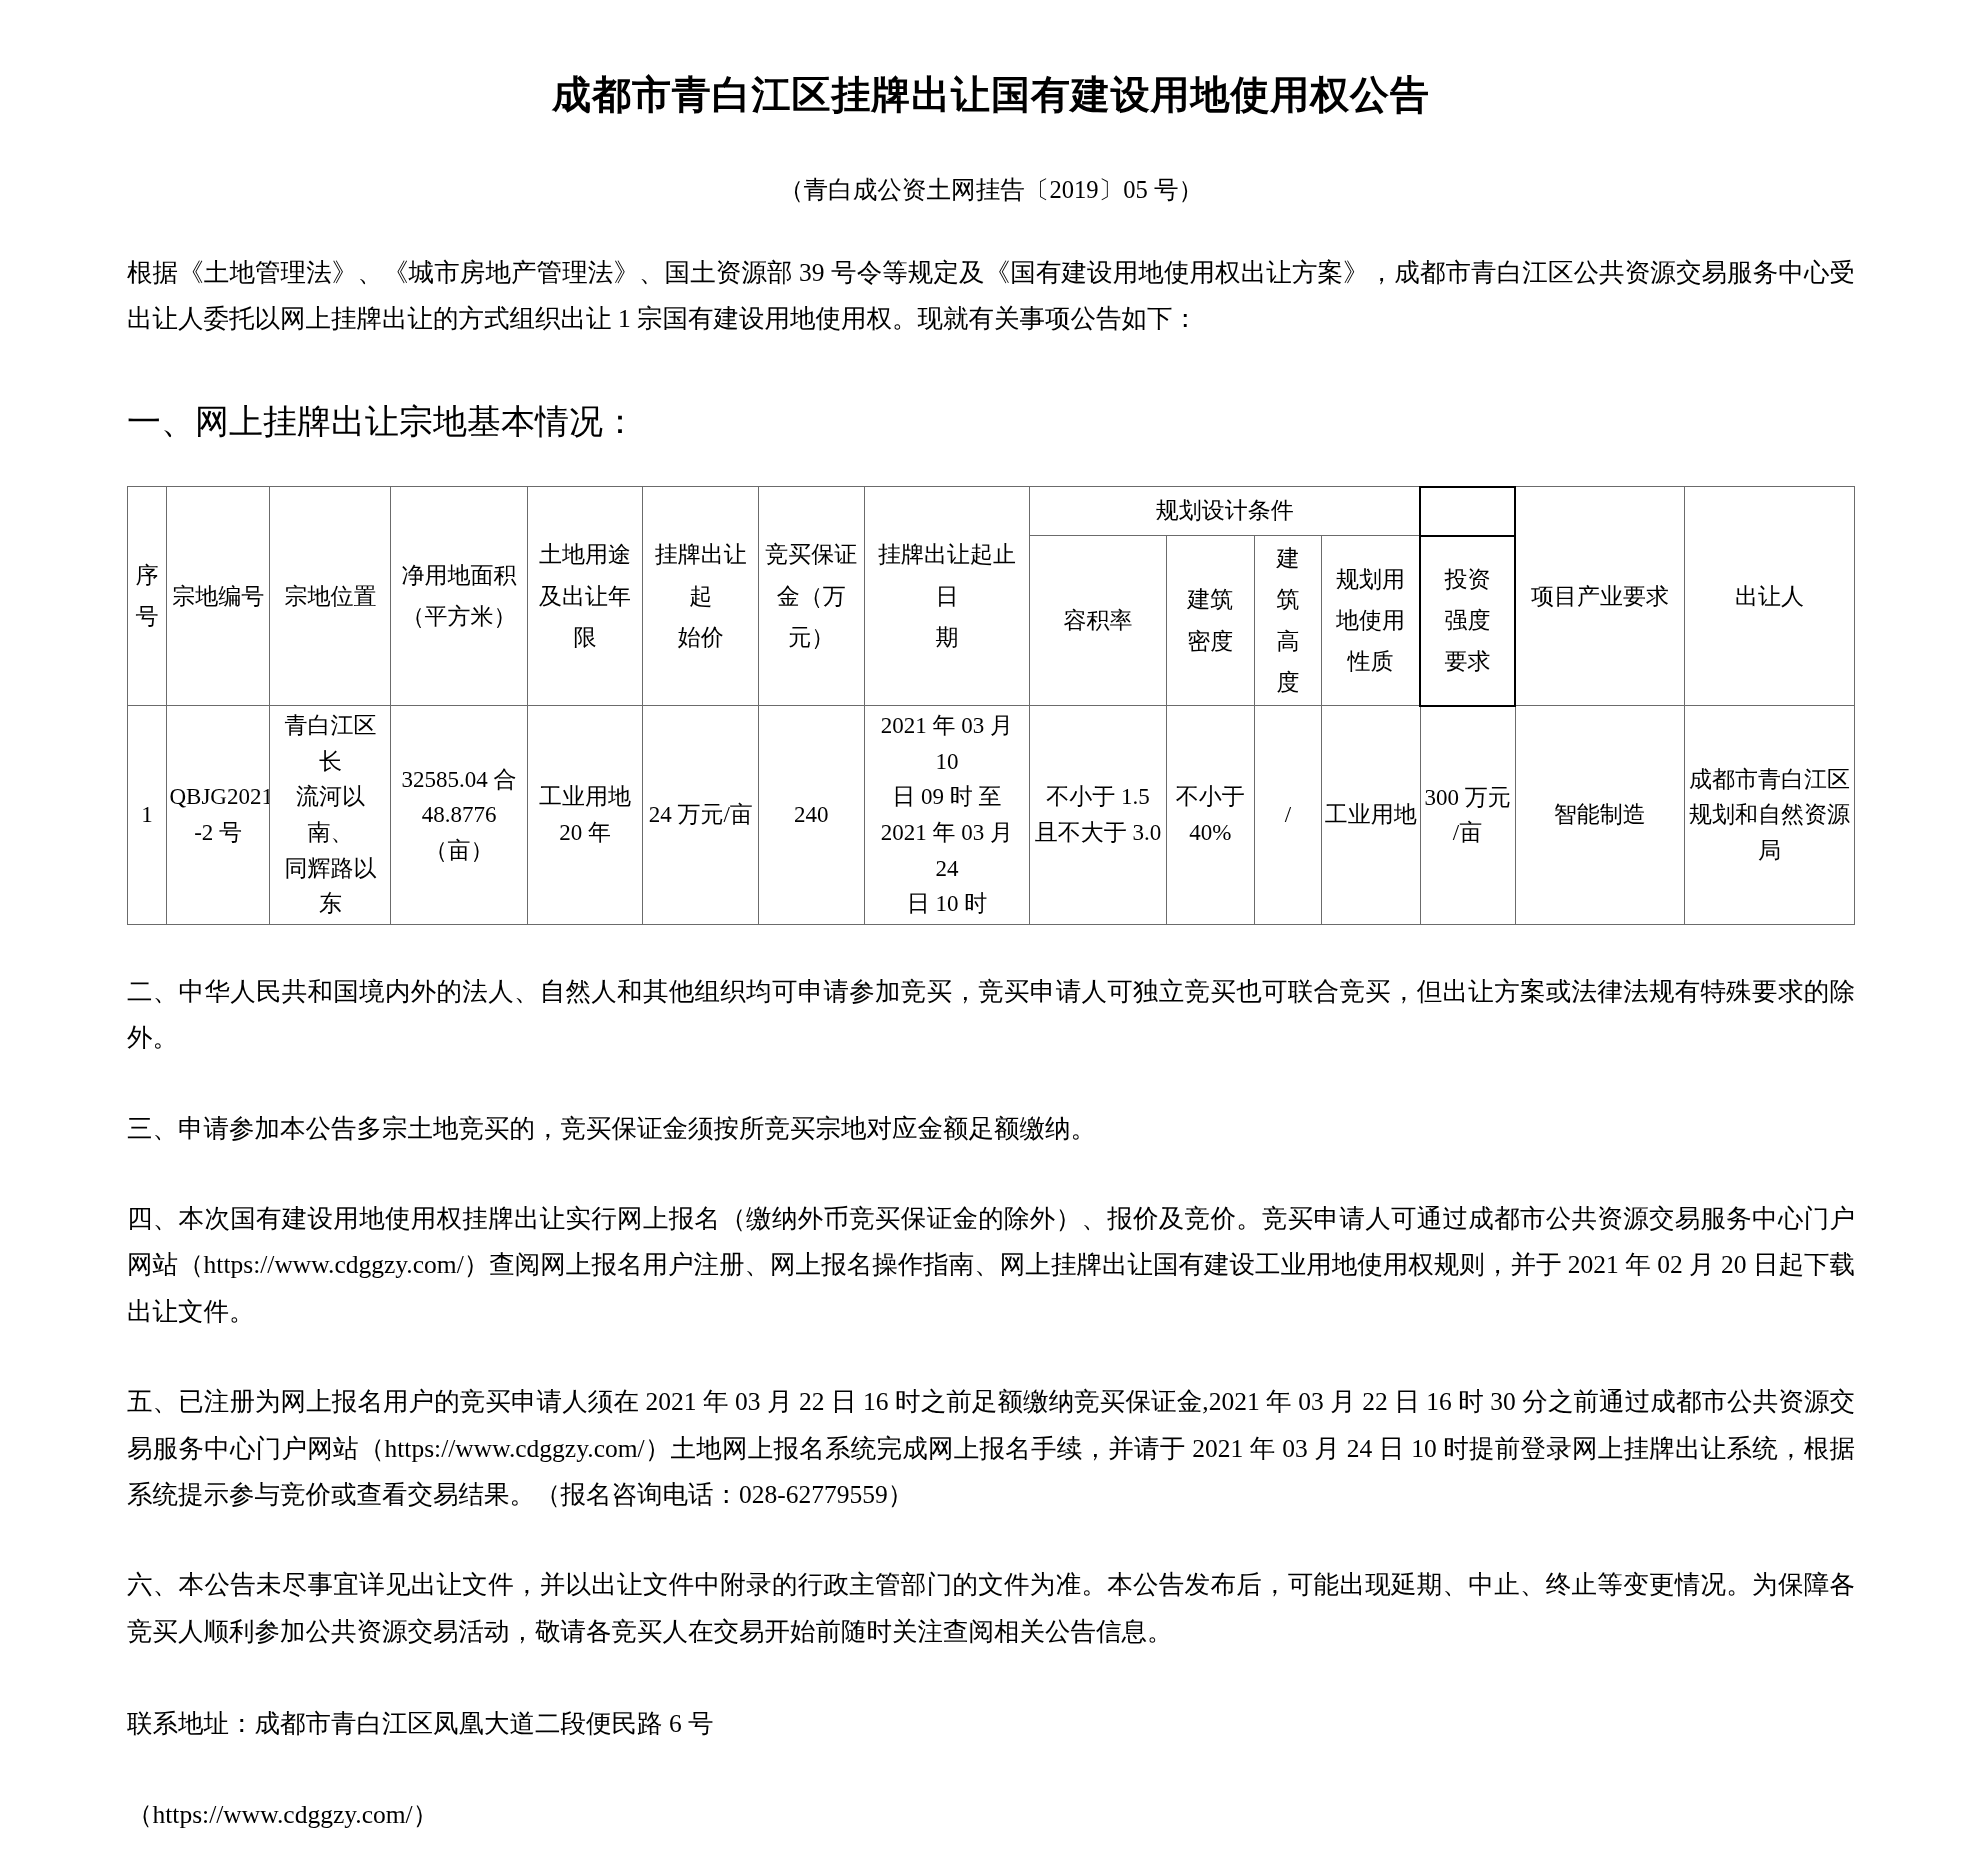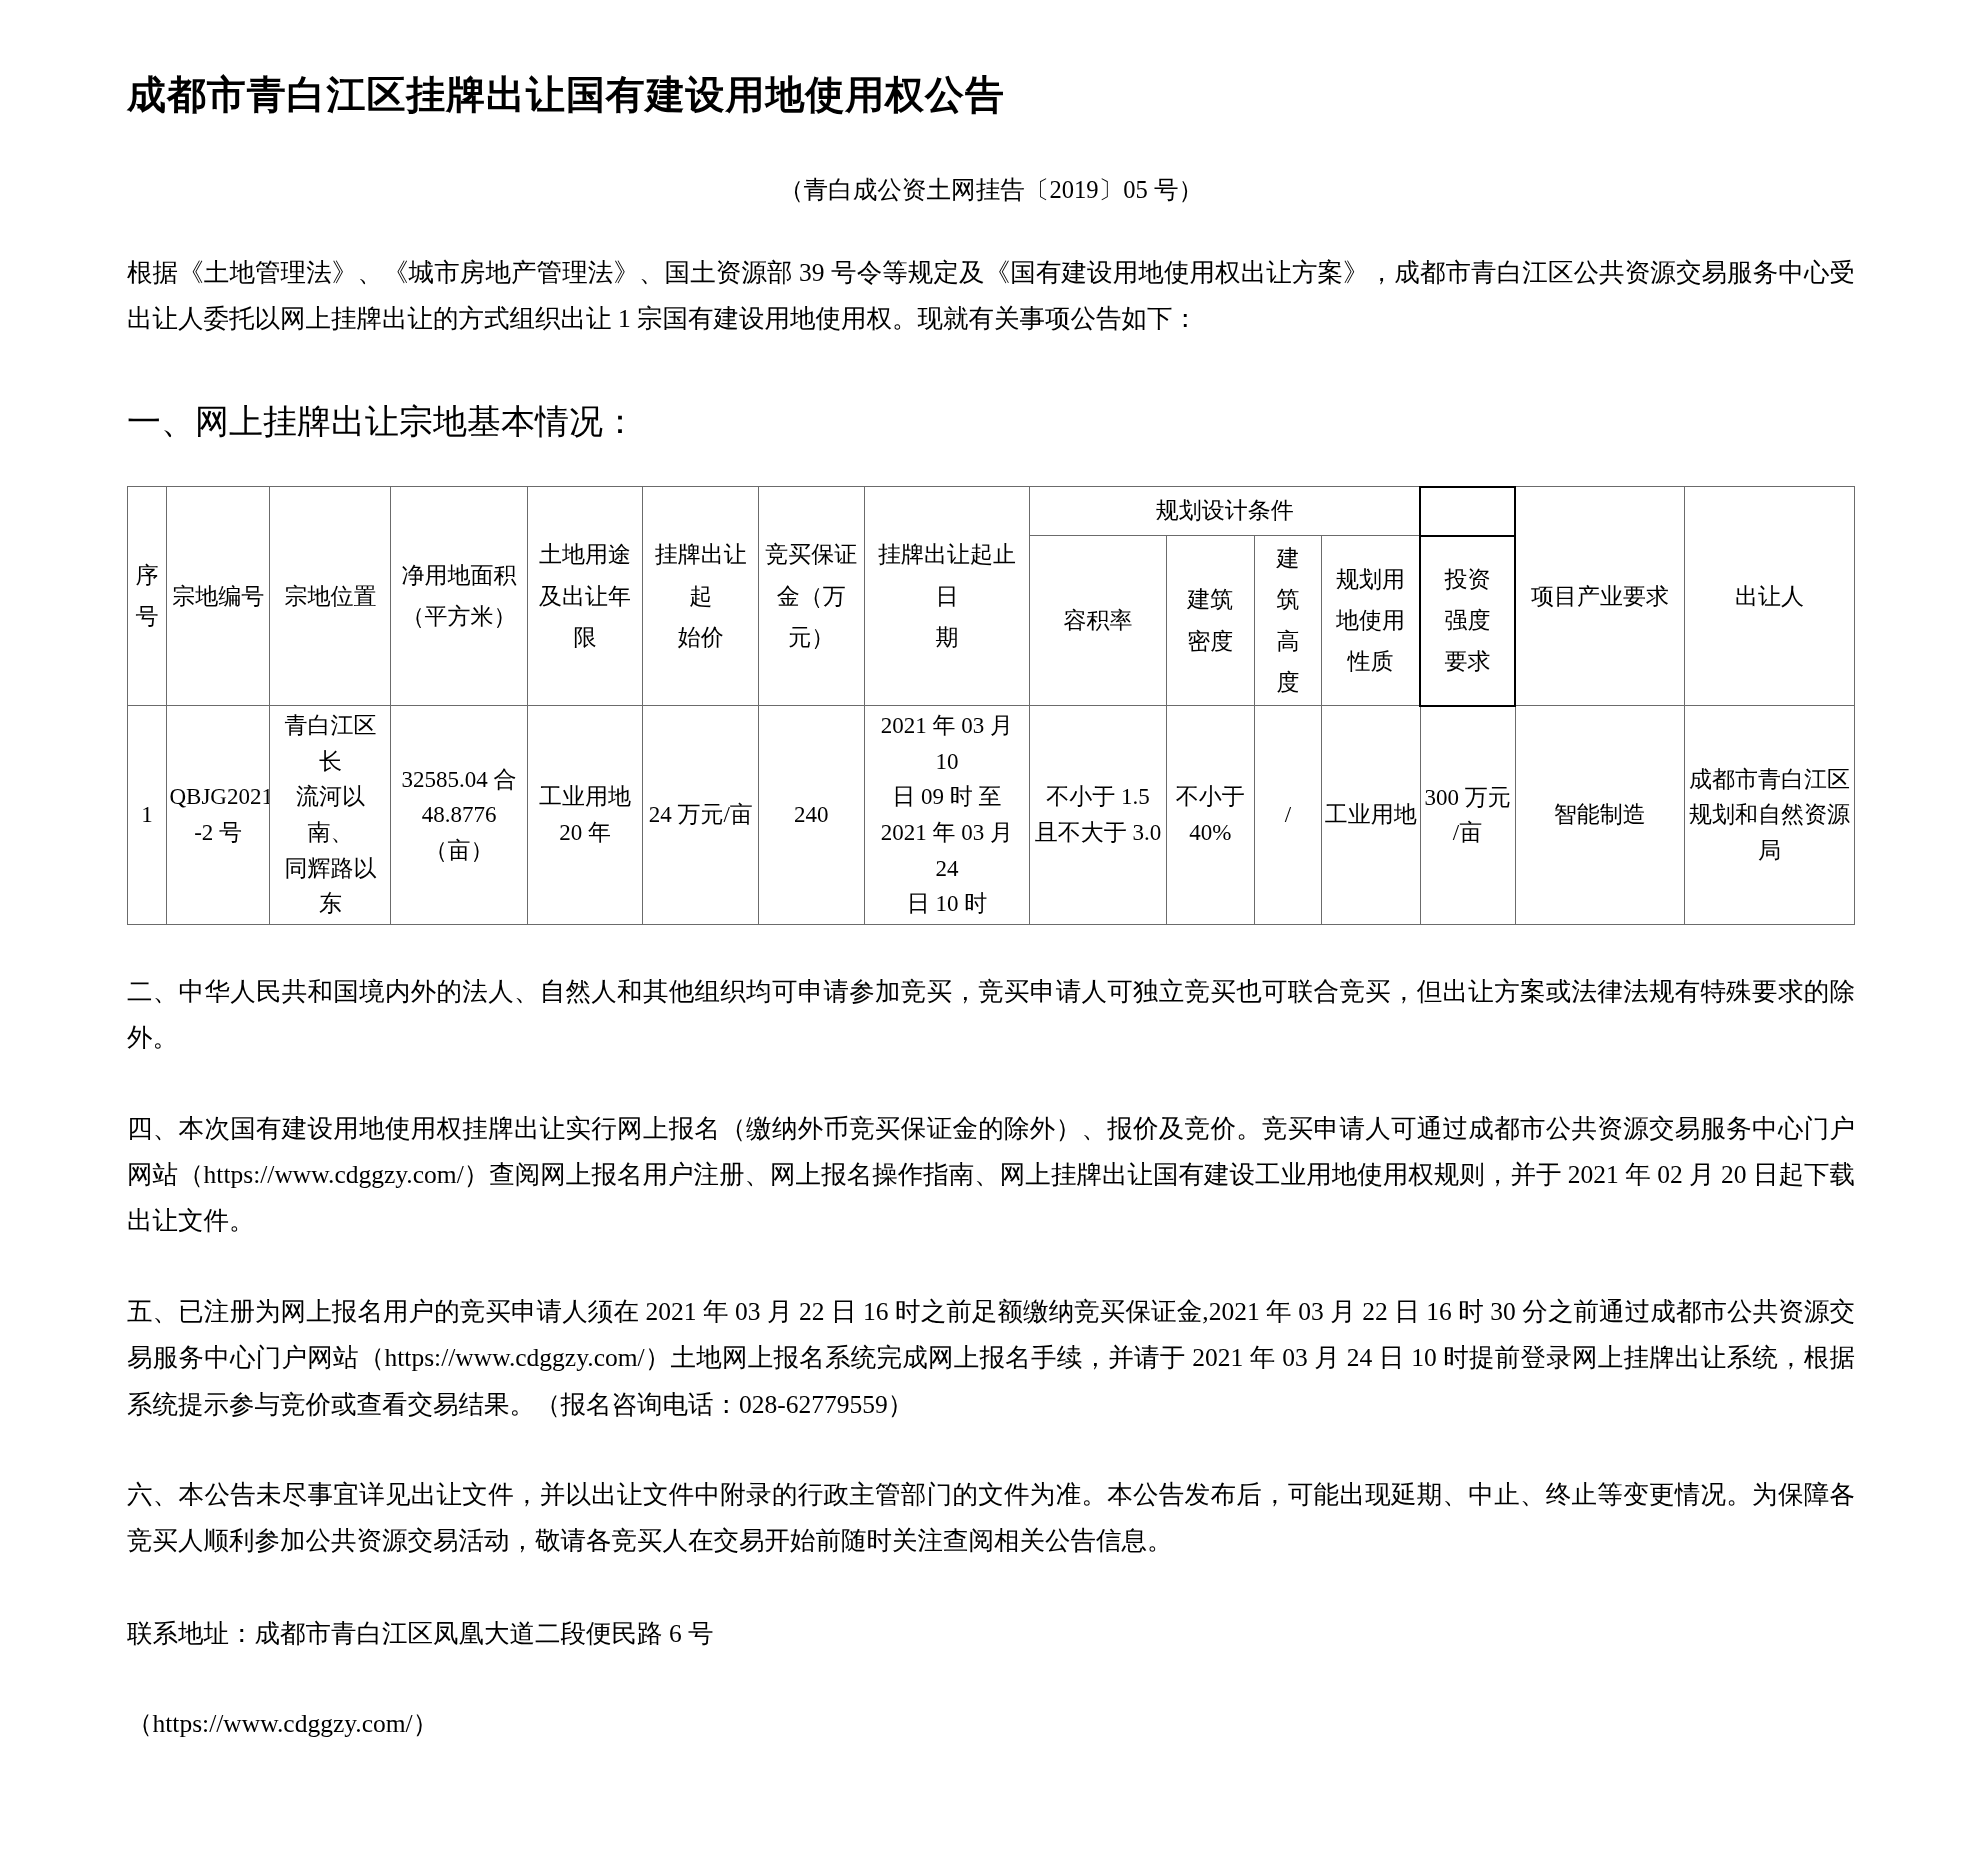--- a/index.html
+++ b/index.html
@@ -16,21 +16,21 @@
   .page {
     box-sizing: border-box;
     width: 1971px;
     min-height: 1867px;
     padding: 68px 116px 53px 127px;
   }
   .doc-title {
     margin: 0;
     font-size: 39px;
     font-weight: bold;
-    text-align: left;
+    text-align: center;
     font-family: "Liberation Sans", "DejaVu Sans", sans-serif;
     letter-spacing: 0.9px;
   }
   .doc-number {
     margin-top: 51px;
     font-size: 24.6px;
     text-align: center;
   }
   .para {
     margin: 44px 0 0 0;
@@ -167,20 +167,21 @@
         <td>智能制造</td>
         <td>成都市青白江区
 规划和自然资源
 局</td>
       </tr>
     </tbody>
   </table>
 
   <p class="para">二、中华人民共和国境内外的法人、自然人和其他组织均可申请参加竞买，竞买申请人可独立竞买也可联合竞买，但出让方案或法律法规有特殊要求的除外。</p>
 
+  <p class="para">三、申请参加本公告多宗土地竞买的，竞买保证金须按所竞买宗地对应金额足额缴纳。</p>
 
   <p class="para">四、本次国有建设用地使用权挂牌出让实行网上报名（缴纳外币竞买保证金的除外）、报价及竞价。竞买申请人可通过成都市公共资源交易服务中心门户网站（https://www.cdggzy.com/）查阅网上报名用户注册、网上报名操作指南、网上挂牌出让国有建设工业用地使用权规则，并于 2021 年 02 月 20 日起下载出让文件。</p>
 
   <p class="para">五、已注册为网上报名用户的竞买申请人须在 2021 年 03 月 22 日 16 时之前足额缴纳竞买保证金,2021 年 03 月 22 日 16 时 30 分之前通过成都市公共资源交易服务中心门户网站（https://www.cdggzy.com/）土地网上报名系统完成网上报名手续，并请于 2021 年 03 月 24 日 10 时提前登录网上挂牌出让系统，根据系统提示参与竞价或查看交易结果。（报名咨询电话：028-62779559）</p>
 
   <p class="para">六、本公告未尽事宜详见出让文件，并以出让文件中附录的行政主管部门的文件为准。本公告发布后，可能出现延期、中止、终止等变更情况。为保障各竞买人顺利参加公共资源交易活动，敬请各竞买人在交易开始前随时关注查阅相关公告信息。</p>
 
   <p class="para contact-line">联系地址：成都市青白江区凤凰大道二段便民路 6 号</p>
 
   <div class="para">

